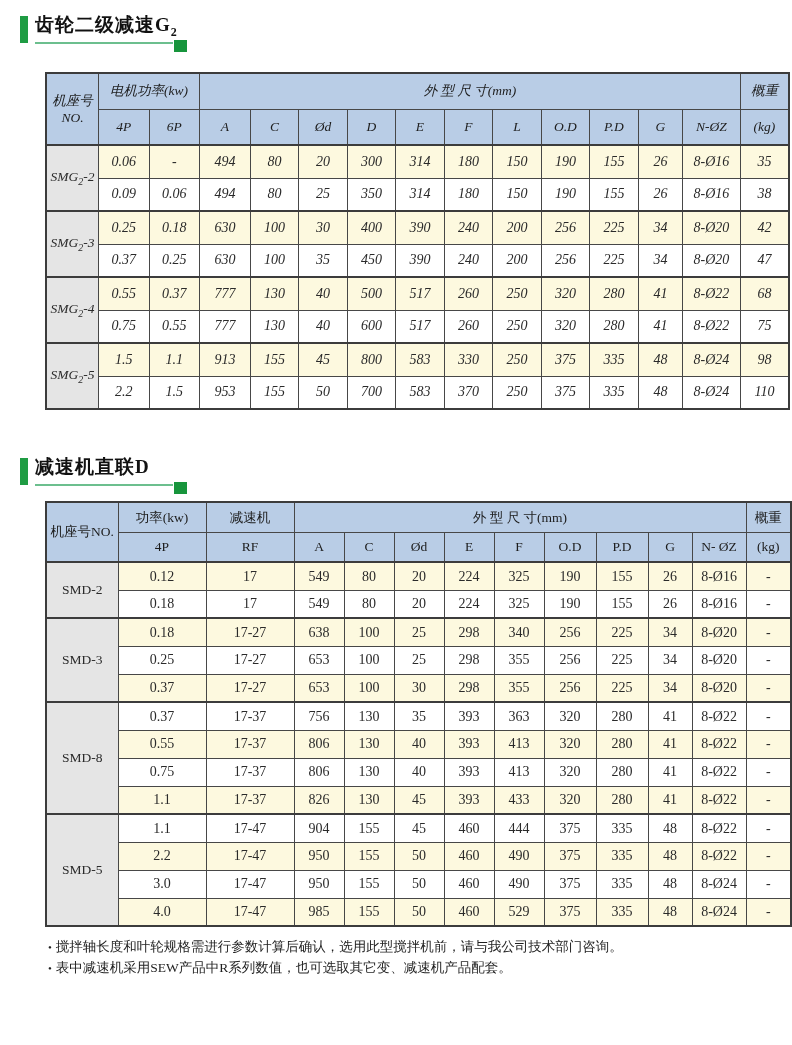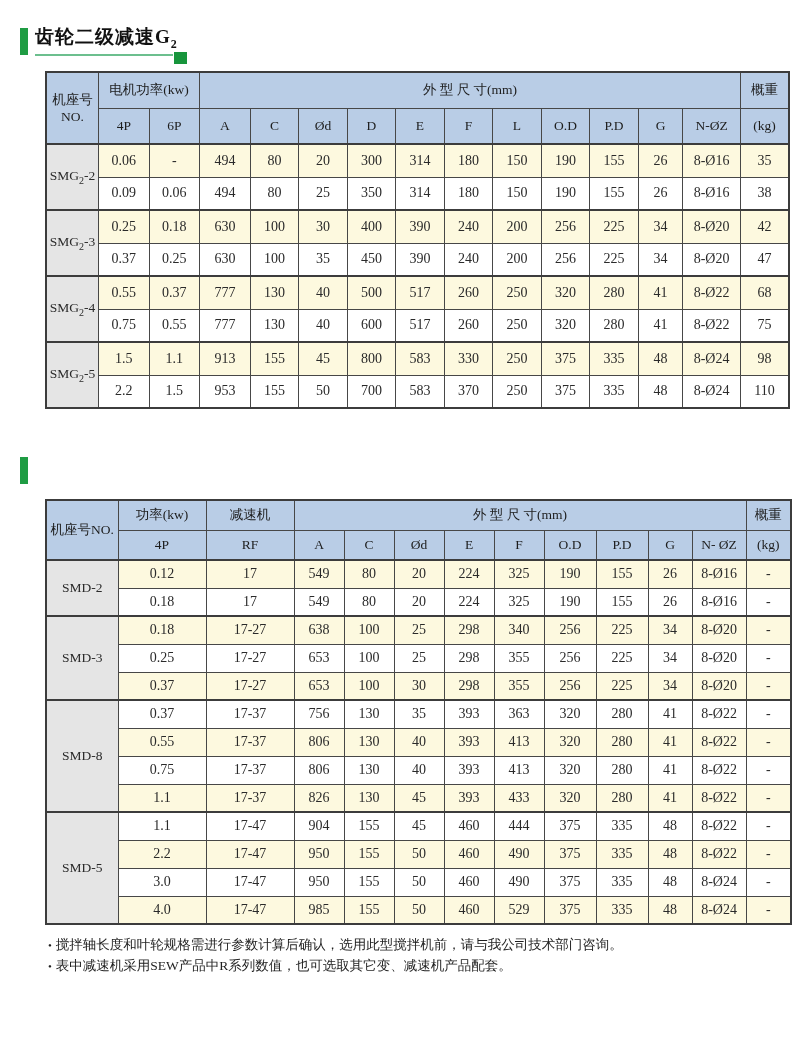--- a/index.html
+++ b/index.html
@@ -93,22 +93,22 @@
   
   .notes {
     margin: 10px 0 0 48px;
     font-size: 13.5px;
     line-height: 1.55;
     color: #1f1f1f;
     list-style: none;
   }
   .notes li .bullet { margin-right: 4px; font-size: 11px; }
   
-  #title-0 { padding-top: 26px; }
-  #table-0 { margin-top: 15px; }
+  #title-0 { padding-top: 14px; }
+  #table-0 { margin-top: 28px; font-style: italic; }
   #title-1 { margin-top: 46px; }
   #table-1 { margin-top: 15px; }
 </style>
 </head>
 <body>
 
 <div class="page">
 
   <div class="section-title" id="title-0">
     <span class="bar"></span>
@@ -294,20 +294,26 @@
           <td>48</td>
           <td>8-Ø24</td>
           <td>110</td>
         </tr>
       </tbody>
     </table>
 
 
   <div class="section-title" id="title-1">
     <span class="bar"></span>
+    <div class="title-wrap">
+      <h2><span>减速机直联D</span><sub></sub></h2>
+      <div class="underline">
+          <span class="endsquare"></span>
+        </div>
+    </div>
   </div>
 
   <table class="spec" id="table-1">
       <colgroup>
         <col style="width: 72px;">
         <col style="width: 88px;">
         <col style="width: 88px;">
         <col style="width: 50px;">
         <col style="width: 50px;">
         <col style="width: 50px;">

